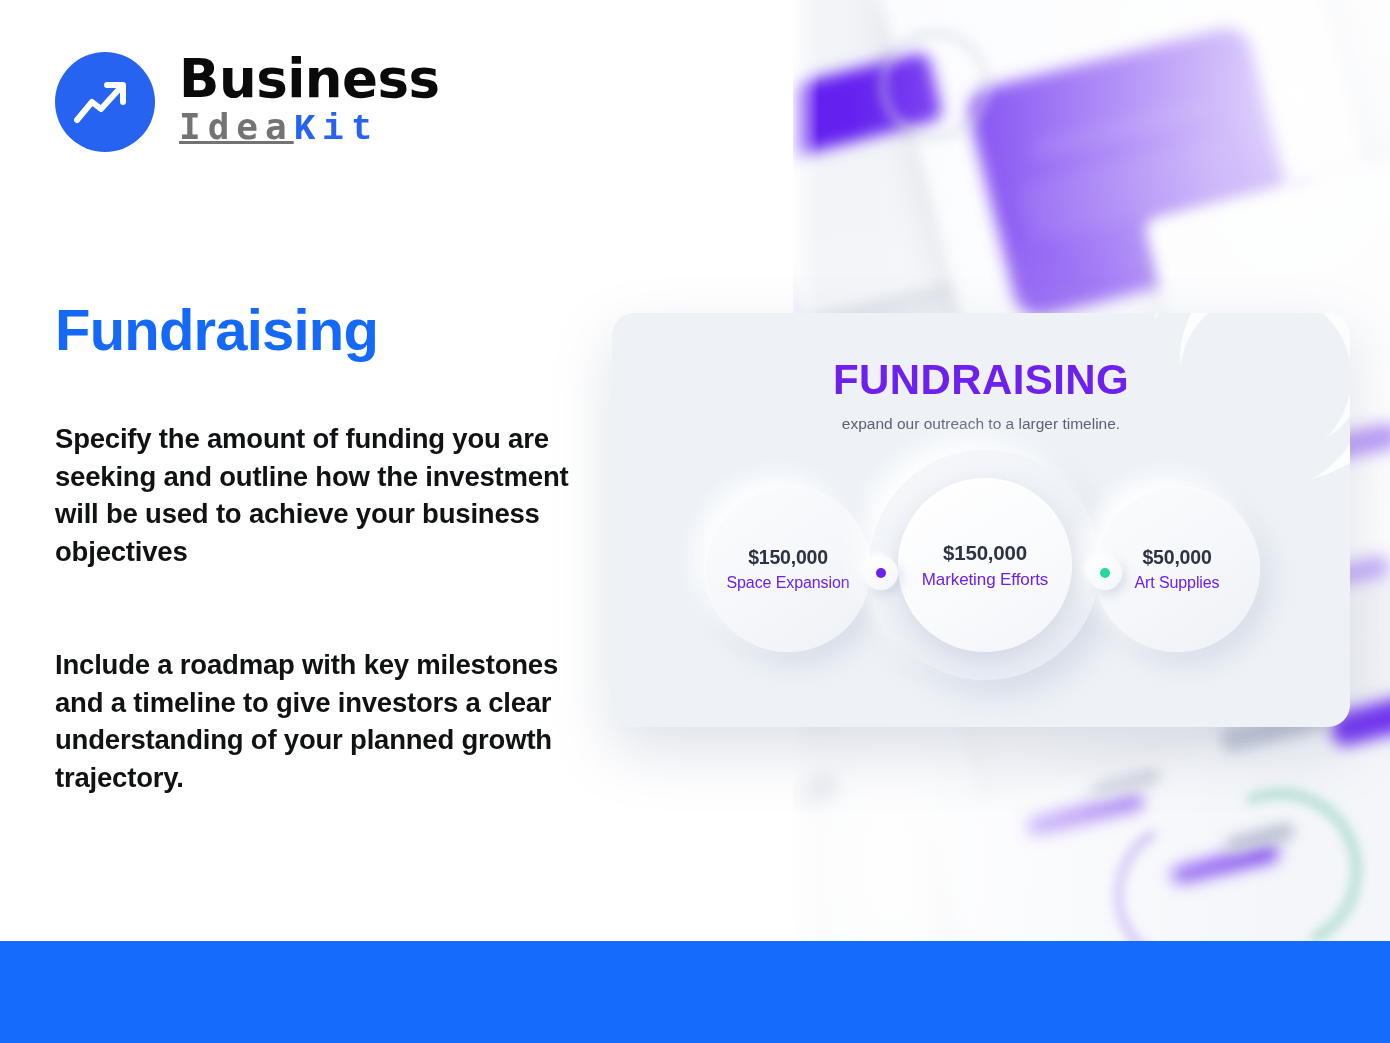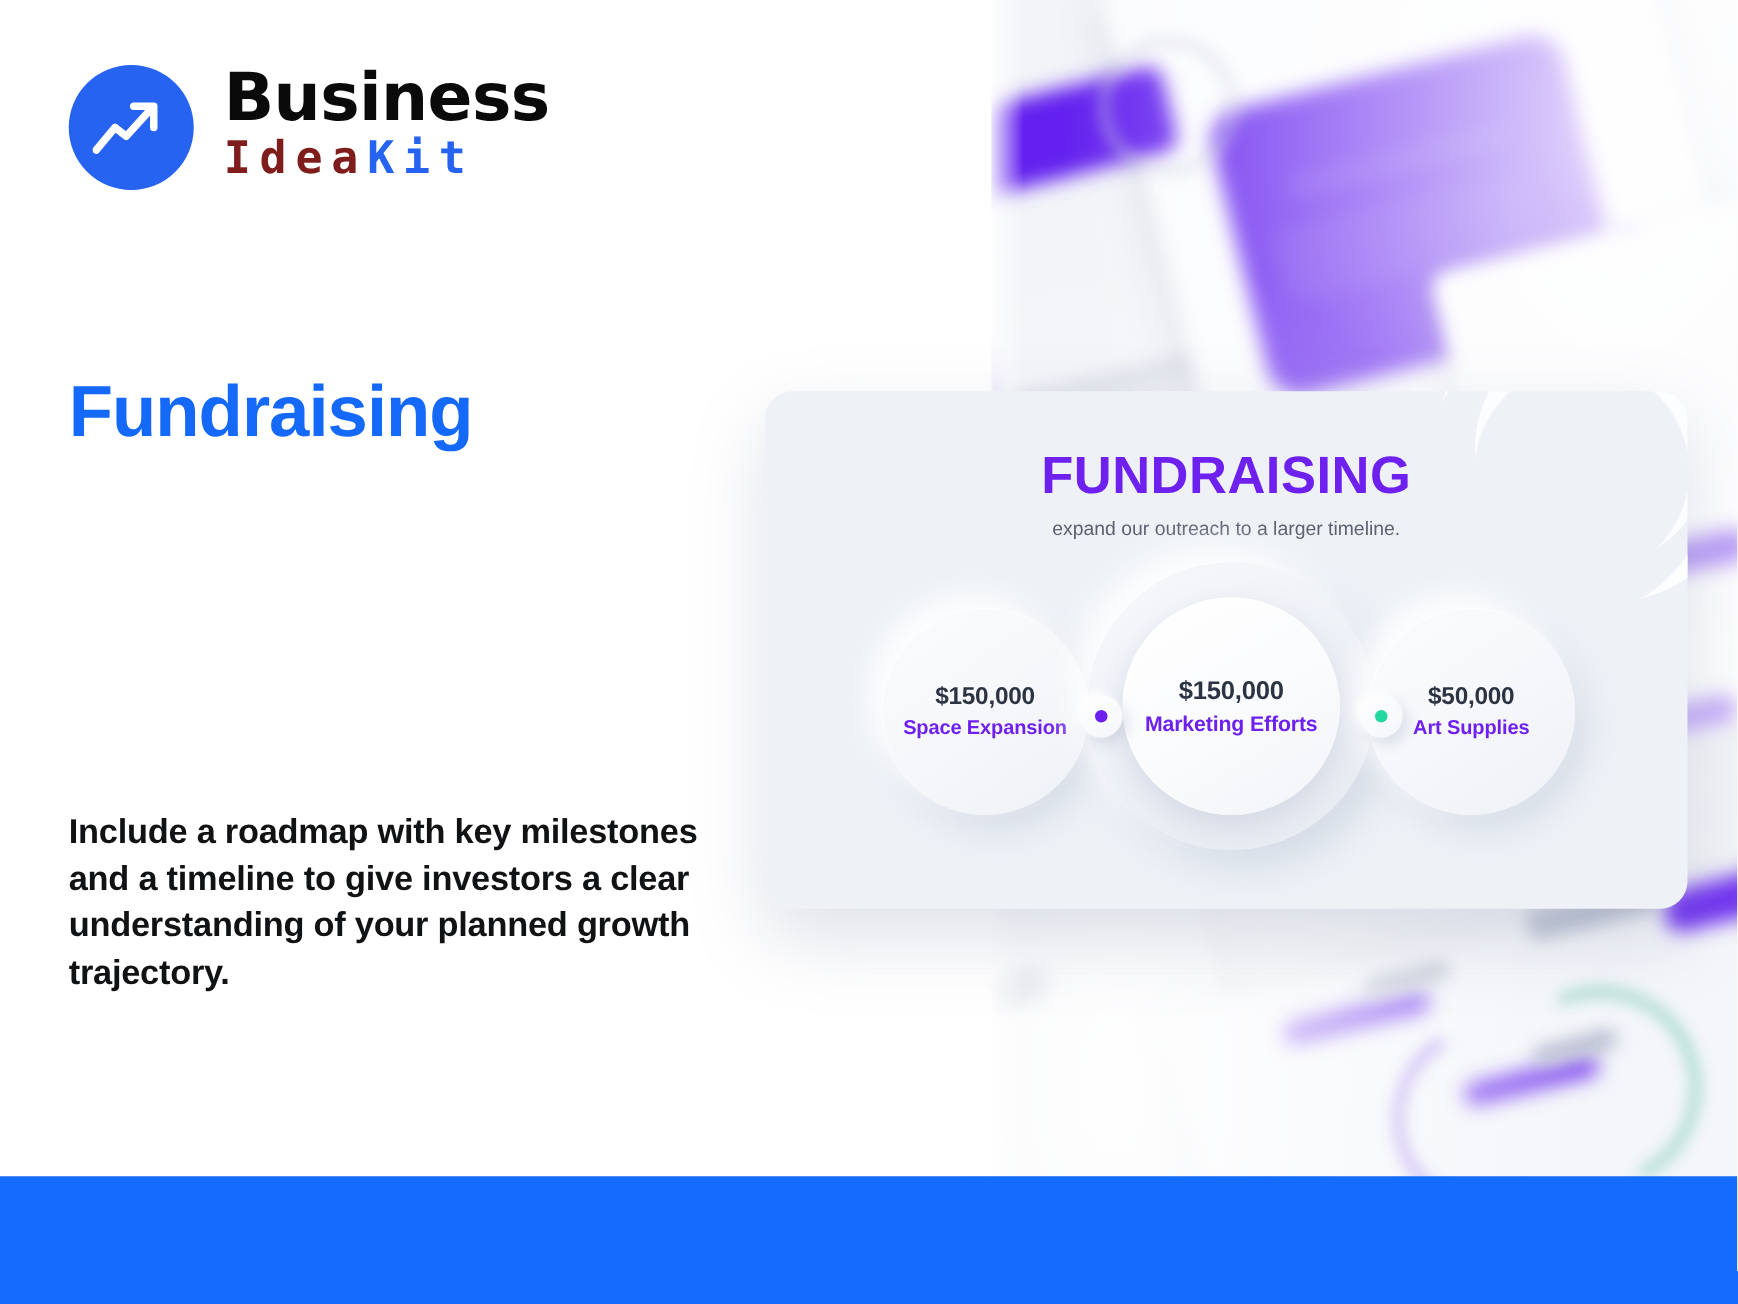--- a/index.html
+++ b/index.html
@@ -113,22 +113,22 @@
     color: #0a0a0a;
     font-family: "DejaVu Sans", sans-serif;
   }
   .logo-line2 {
     margin-top: 4px;
     font-size: 36px;
     font-weight: 700;
     letter-spacing: 7px;
     font-family: "DejaVu Sans Mono", monospace;
   }
-  .logo-idea { color: #7f1d1d; }
-  .logo-kit { color: #2563f0; }
+  .logo-idea { color: #737373; text-decoration: underline; }
+  .logo-kit { color: #2563f0; font-family: Liberation Mono, monospace; }
 
   
   .headline {
     position: absolute;
     left: 55px; top: 296px;
     font-size: 58px;
     font-weight: 800;
     color: #1569f8;
     letter-spacing: -0.8px;
     z-index: 10;
@@ -260,21 +260,21 @@
   .amount {
     font-size: 19.5px;
     font-weight: 700;
     color: #2c3444;
     letter-spacing: -0.2px;
   }
   .amount.big { font-size: 20.5px; }
   .caption {
     margin-top: 5px;
     font-size: 16px;
-    font-weight: 700;
+    font-weight: 400;
     color: #6d20ee;
     letter-spacing: -0.1px;
   }
   .caption.big { font-size: 17px; }
 
   
   .knob {
     position: absolute;
     top: 93px;
     width: 34px; height: 34px;
@@ -352,20 +352,21 @@
     </div>
     <div class="logo-text">
       <div class="logo-word1">Business</div>
       <div class="logo-line2">
         <span class="logo-idea">Idea</span><span class="logo-kit">Kit</span>
       </div>
     </div>
   </div>
 
   <h1 class="headline">Fundraising</h1>
+  <p class="para para-1">Specify the amount of funding you are seeking and outline how the investment will be used to achieve your business objectives</p>
   <p class="para para-2">Include a roadmap with key milestones and a timeline to give investors a clear understanding of your planned growth trajectory.</p>
 
   <div class="fund-card">
 
     <div class="fund-title">FUNDRAISING</div>
 
     <div class="fund-sub">
       <div>expand our outreach to a larger timeline.</div>
     </div>
 

